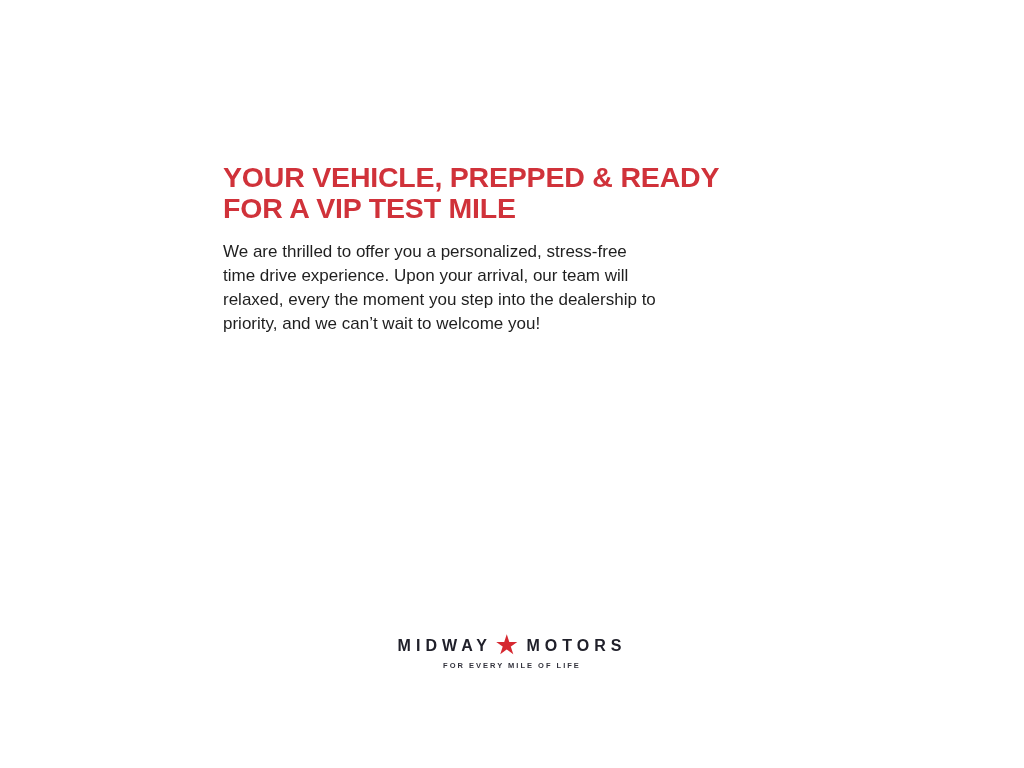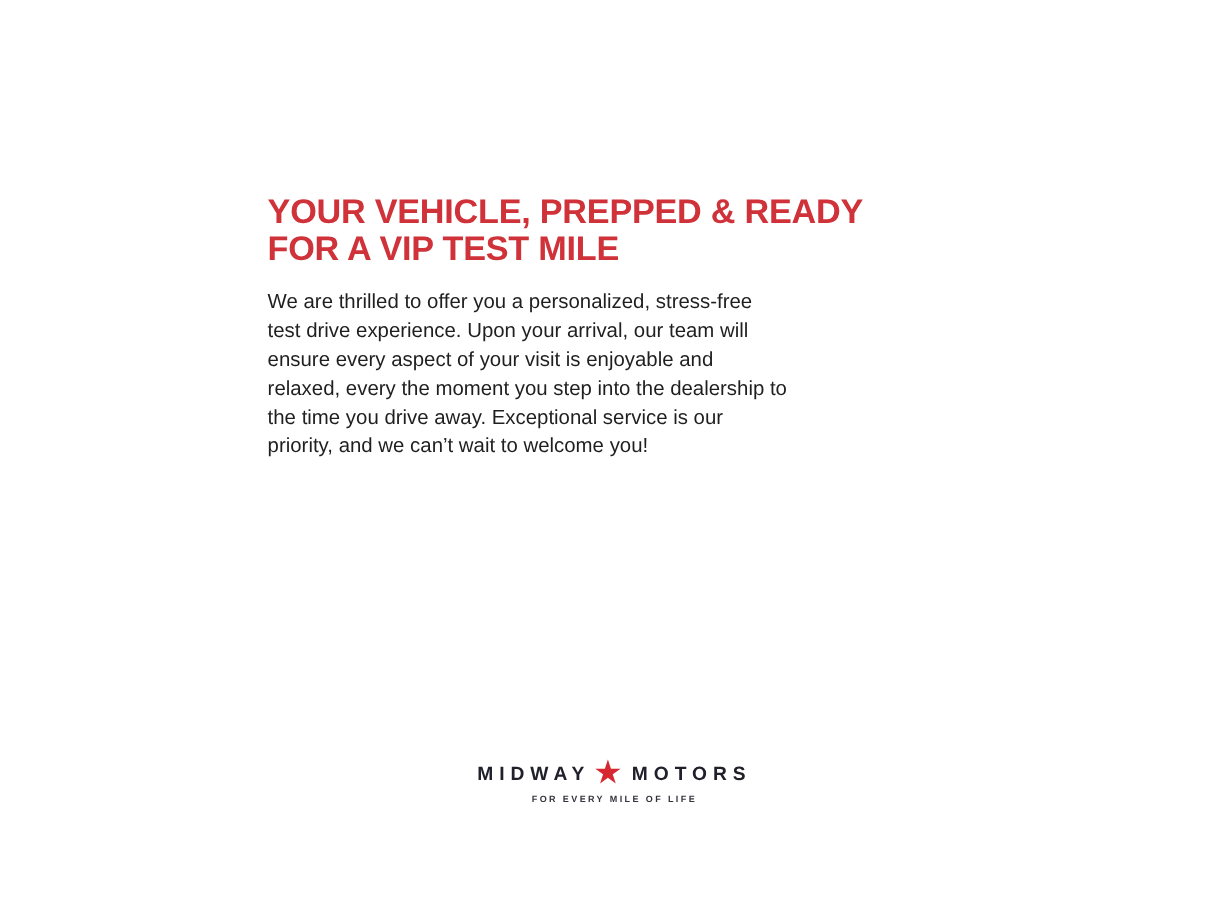--- a/index.html
+++ b/index.html
@@ -88,24 +88,22 @@
 <body>
 
 <div class="page" style="background: rgb(255, 255, 255);">
   <div class="content">
     <h1 class="title" style="color: rgb(208, 50, 58);">
       <span class="title-line">YOUR VEHICLE, PREPPED &amp; READY</span>
       <span class="title-line">FOR A VIP TEST MILE</span>
     </h1>
     <div class="body-text" style="color: rgb(31, 31, 31);">
       <span class="body-line">We are thrilled to offer you a personalized, stress-free</span>
-      <span class="body-line">test drive experience. Upon your arrival, our team will</span>
-      <span class="body-line">ensure every aspect of your visit is enjoyable and</span>
+      <span class="body-line">time drive experience. Upon your arrival, our team will</span>
       <span class="body-line">relaxed, every the moment you step into the dealership to</span>
-      <span class="body-line">the time you drive away. Exceptional service is our</span>
       <span class="body-line">priority, and we can’t wait to welcome you!</span>
     </div>
   </div>
 
   <div class="logo">
     <div class="wordmark" style="color: rgb(32, 32, 42);">
       <span class="brand-word">MIDWAY</span>
       <span class="star" style="color: rgb(214, 40, 48);">★</span>
       <span class="brand-word">MOTORS</span>
     </div>

